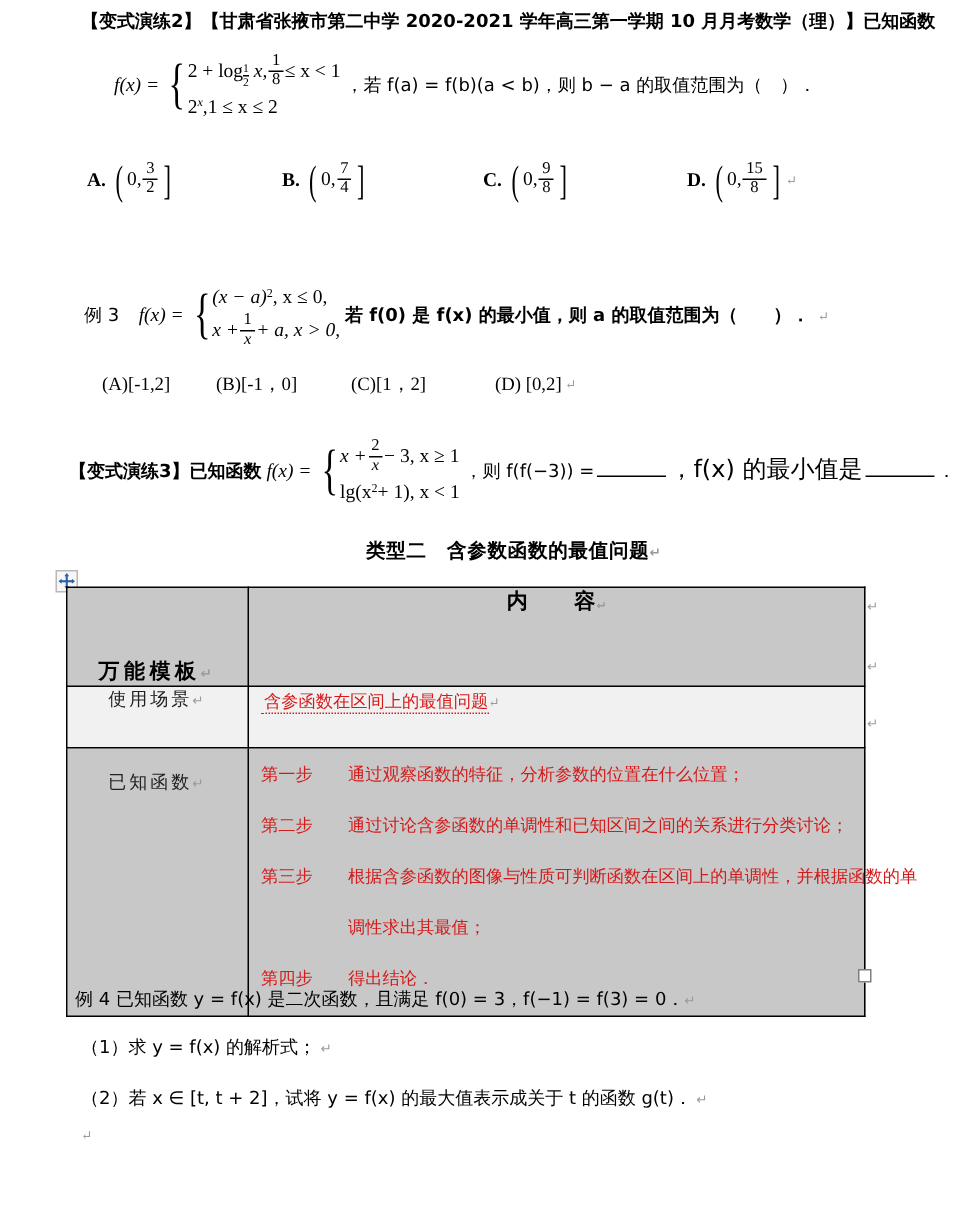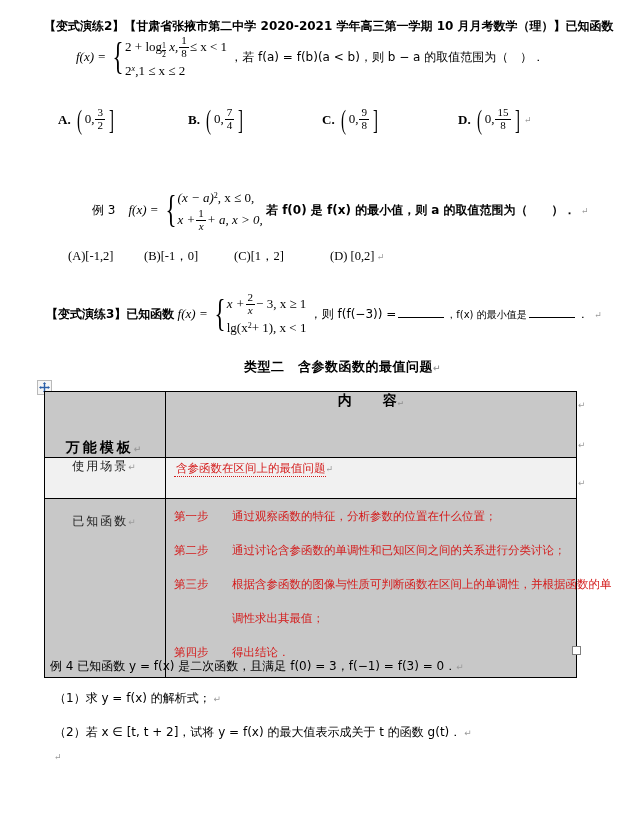--- a/index.html
+++ b/index.html
@@ -189,21 +189,21 @@
     height: 0.85em;
     vertical-align: baseline;
     margin: 0 2px;
   }
 </style>
 </head>
 <body>
 
 <div class="page">
 
-  <div class="blk cjk bold" style="left:44px; top:6px;margin-top:12px;">【变式演练2】【甘肃省张掖市第二中学 2020-2021 学年高三第一学期 10 月月考数学（理）】已知函数</div>
+  <div class="blk cjk bold" style="left:54px; top:6px;">【变式演练2】【甘肃省张掖市第二中学 2020-2021 学年高三第一学期 10 月月考数学（理）】已知函数</div>
 
   <div class="blk" style="left:76px; top:35px; font-size:13px;">
     <span class="mi">f(x) =</span>
     <span class="piece">
       <span class="brace">{</span>
       <span class="cases">
         <span class="row">
           <span class="mn">2 + log</span><span class="subfrac"><span class="num">1</span><span class="den">2</span></span>&nbsp;<span class="mi">x,</span><span class="frac"><span class="num">1</span><span class="den">8</span></span><span class="mn">≤ x &lt; 1</span>
         </span>
         <span class="row">
@@ -243,21 +243,21 @@
       <span class="lbl">D.</span>
       <span class="ivl">
         <span class="bkt">(</span>
         <span class="inner"><span class="mn">0,</span><span class="frac"><span class="num">15</span><span class="den">8</span></span></span>
         <span class="bkt">]</span>
       </span>
       <span class="pilc">&nbsp;↵</span>
     </span>
   </div>
 
-  <div class="blk" style="left:56px; top:188px; font-size:13px;margin-left:36px;">
+  <div class="blk" style="left:56px; top:188px; font-size:13px;">
     <span class="cjk" style="font-size:12px;">例 3</span>
     &nbsp;&nbsp;
     <span class="mi">f(x) =</span>
     <span class="piece">
       <span class="brace">{</span>
       <span class="cases">
         <span class="row">
           <span class="mn"><span class="mi">(x − a)</span><span class="sup mn">2</span><span class="mn">, x ≤ 0,</span></span>
         </span>
         <span class="row">
@@ -295,21 +295,21 @@
       <span class="brace">{</span>
       <span class="cases">
         <span class="row">
           <span class="mi">x +</span><span class="frac"><span class="num">2</span><span class="den mi">x</span></span><span class="mn">− 3, x ≥ 1</span>
         </span>
         <span class="row">
           <span class="mn">lg(x</span><span class="sup mn">2</span><span class="mn">+ 1), x &lt; 1</span>
         </span>
       </span>
     </span>
-    <span class="cjk" style="font-size:12px;">，则 f(f(−3)) =</span><span class="blank"></span><span class="cjk" style="font-size:10px;">，f(x) 的最小值是</span><span class="blank"></span><span class="cjk" style="font-size:12px;">．</span>
+    <span class="cjk" style="font-size:12px;">，则 f(f(−3)) =</span><span class="blank"></span><span class="cjk" style="font-size:16px;">，f(x) 的最小值是</span><span class="blank"></span><span class="cjk" style="font-size:12px;">．</span>
     <span class="pilc">&nbsp;↵</span>
   </div>
 
   <div class="sectitle" style="left:244px; top:358px;">
     <span>类型二　含参数函数的最值问题</span><span class="pilc">↵</span>
   </div>
 
   <div class="movehandle">
     <svg width="11" height="11" viewBox="0 0 11 11" aria-hidden="true">
       <g fill="#2b5fa8">

